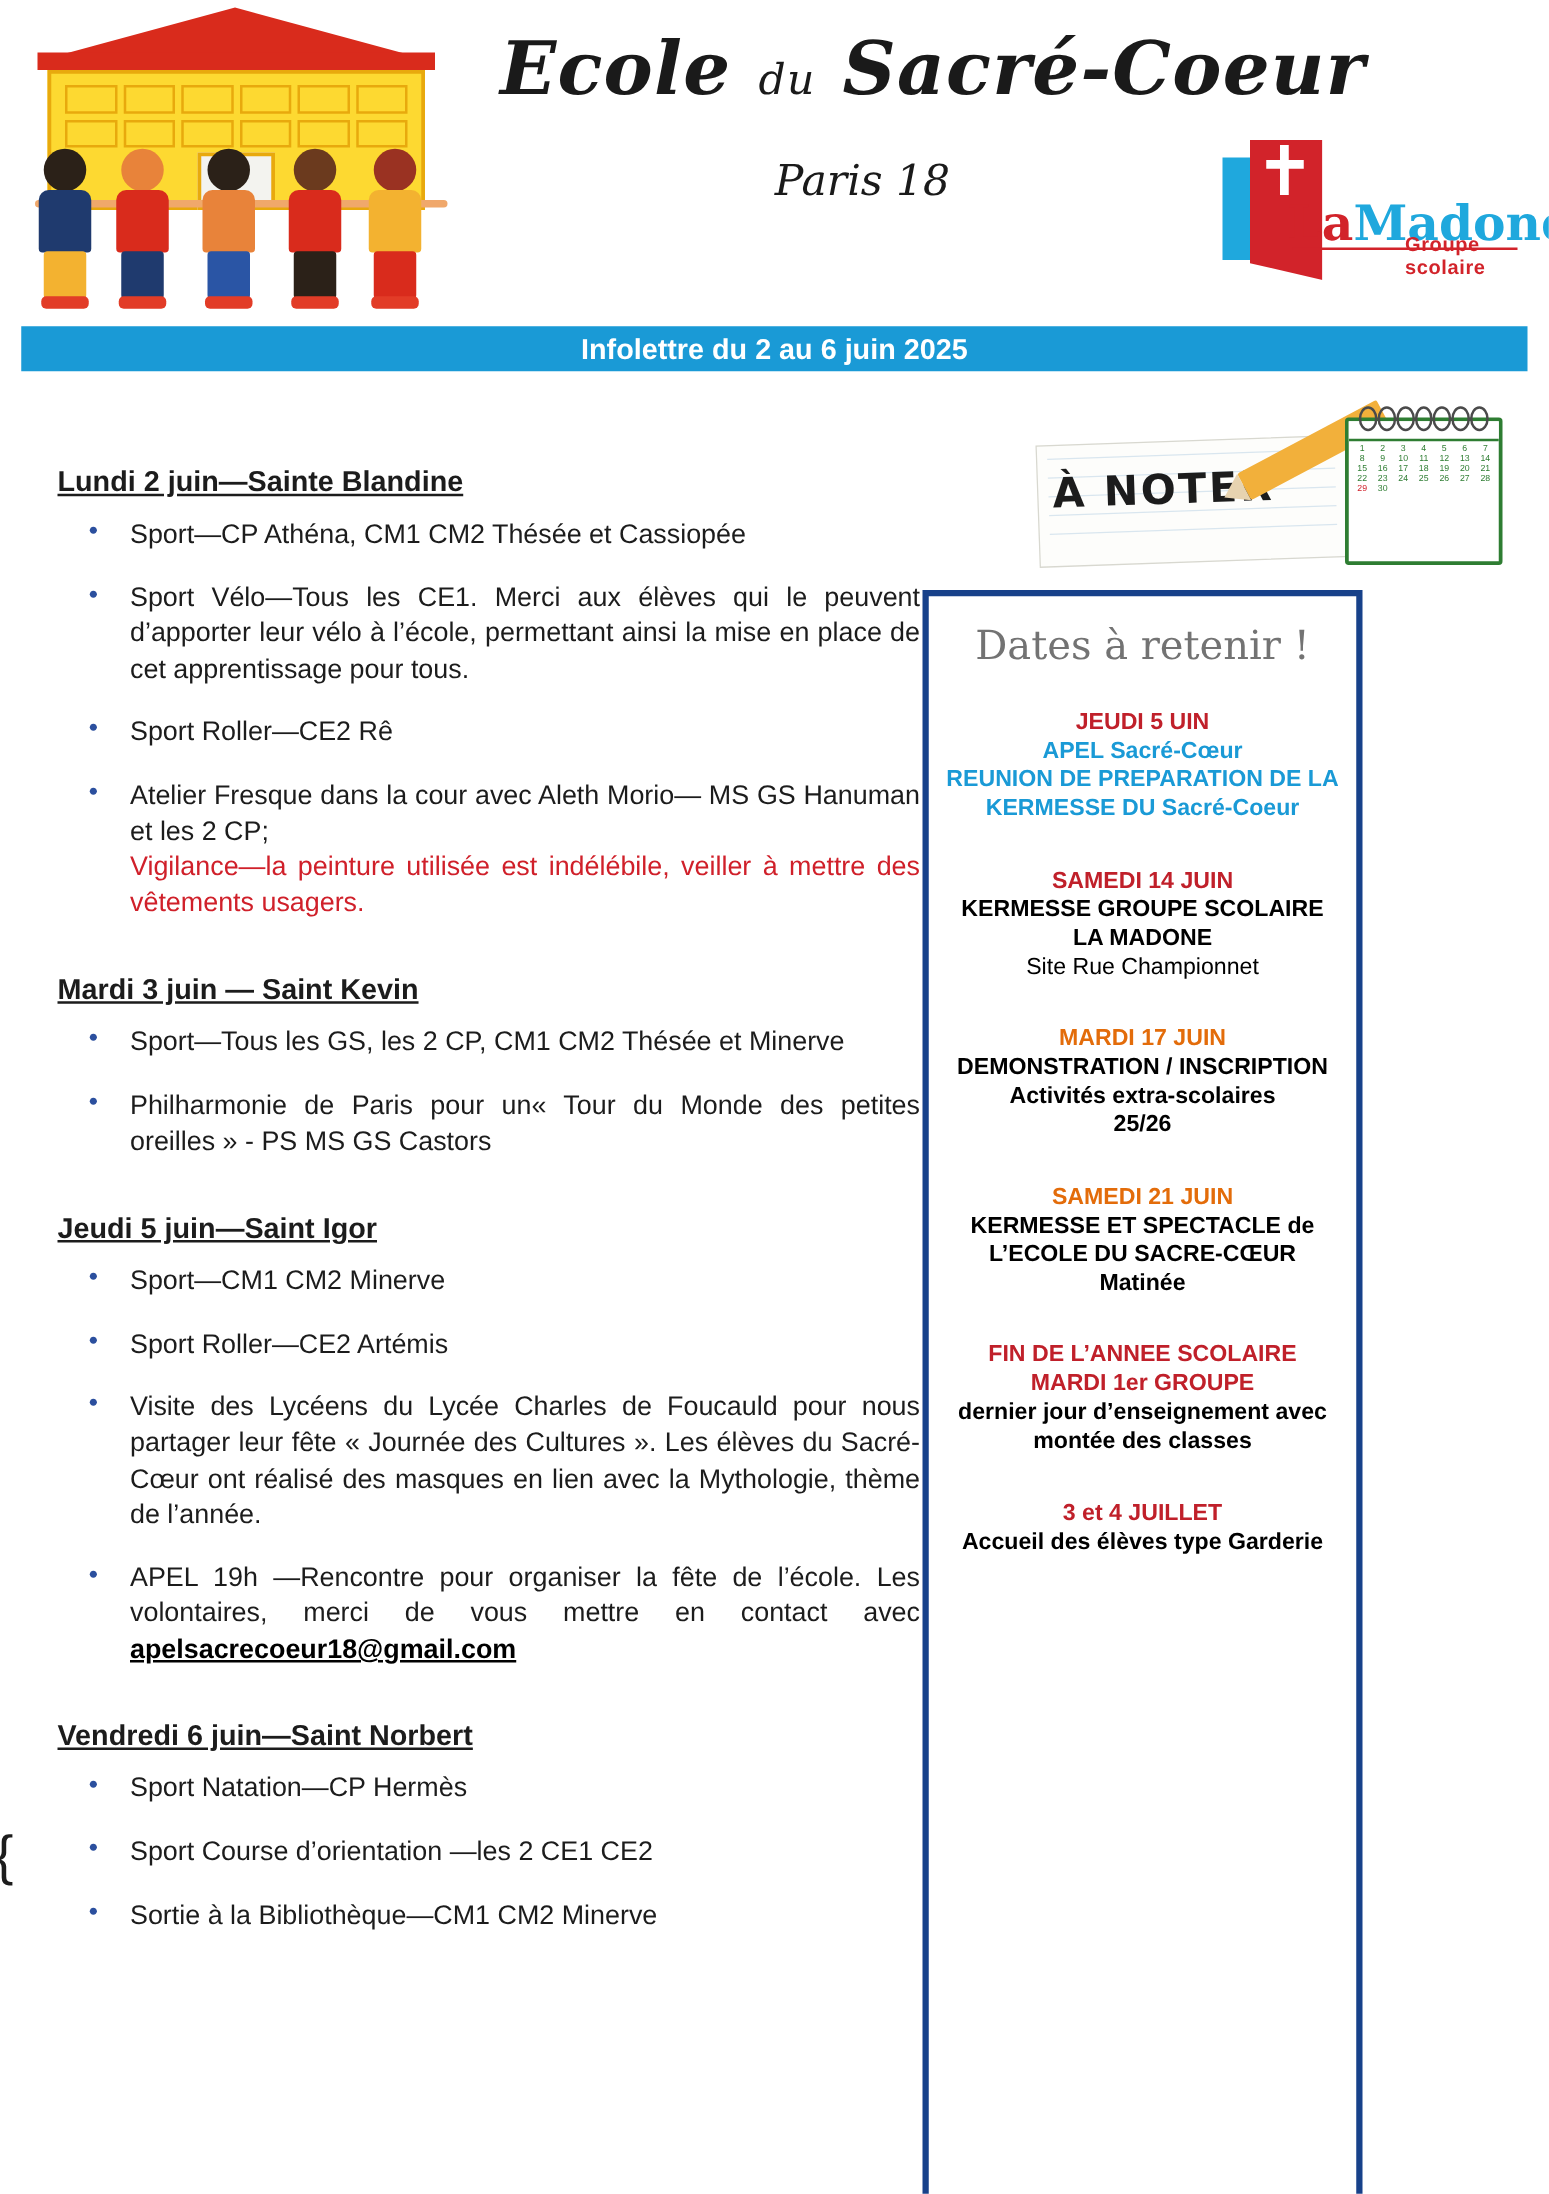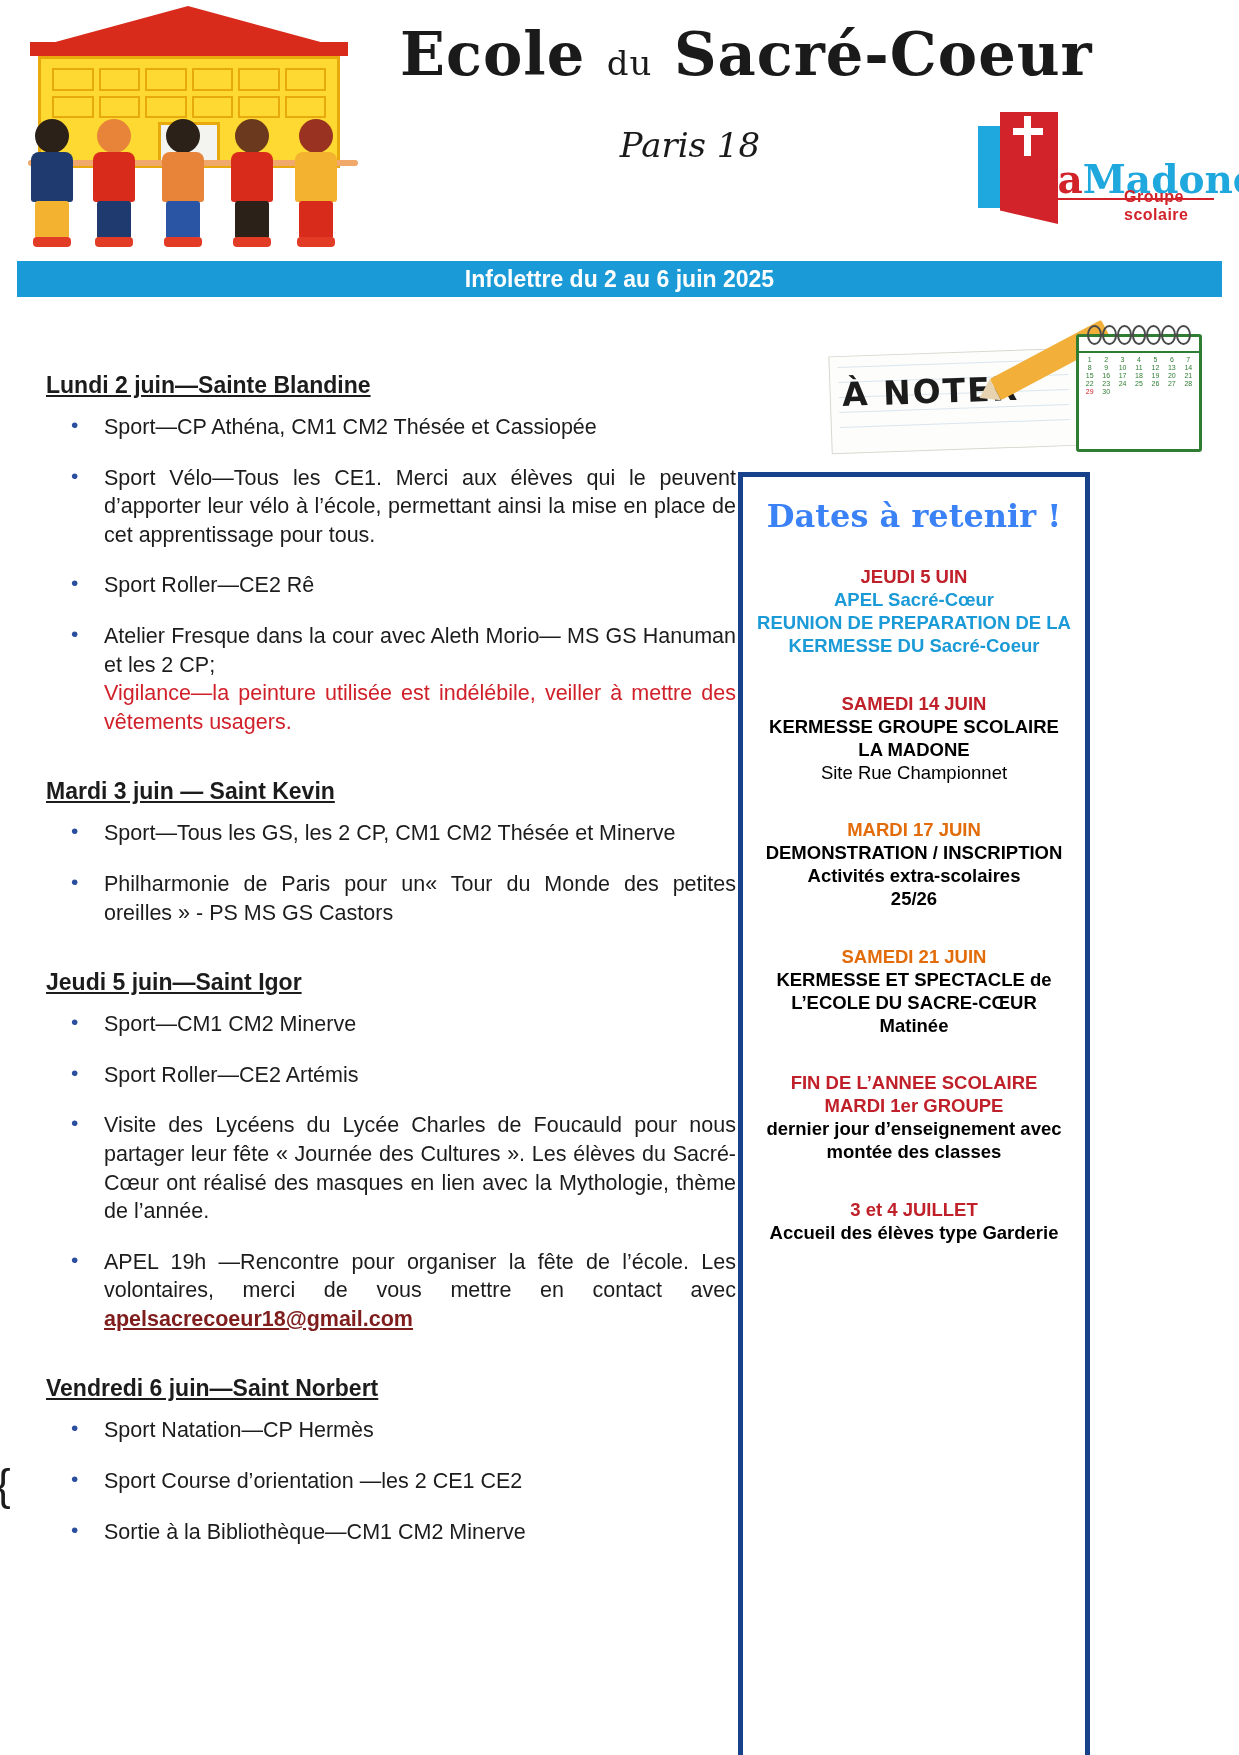--- a/index.html
+++ b/index.html
@@ -154,20 +154,21 @@
 
   .title-block {
     position: absolute;
     left: 400px;
     top: 20px;
     width: 580px;
     text-align: center;
   }
   .school-title {
     font-family: "DejaVu Serif", serif;
+    font-style: italic;
     font-size: 59px;
     font-weight: bold;
     letter-spacing: 1px;
     color: #1a1a1a;
     white-space: nowrap;
     text-align: right;
   }
   .school-title .small {
     font-size: 34px;
     font-weight: normal;
@@ -308,21 +309,21 @@
     content: "\2022";
     position: absolute;
     left: 25px;
     top: -2px;
     font-size: 21px;
     color: #2b4f9e;
   }
   li .red { color: #d0202a; display: block; }
   li.blue, li.blue::before { color: #1a9ad6; }
   li.blue a {
-    color: #7f1d1d;
+    color: #000000;
     text-decoration: underline;
     font-weight: bold;
   }
 
   
   .anoter {
     position: absolute;
     left: 830px;
     top: 30px;
     width: 380px;
@@ -434,22 +435,22 @@
     height: 1294px;
     border: 5px solid #17418a;
     background: #ffffff;
     box-sizing: border-box;
     padding: 14px 10px;
     text-align: center;
   }
   .dates-title {
     font-family: "DejaVu Serif", serif;
     font-size: 32px;
-    font-weight: bold;
-    color: #3b82f6;
+    font-weight: normal;
+    color: #737373;
     margin: 6px 0 30px 0;
   }
   .date-entry { margin-bottom: 34px; }
   .date-entry .line {
     font-size: 18.5px;
     font-weight: bold;
     line-height: 1.25;
   }
   .date-entry .line.normal { font-weight: normal; }
   .c-orange { color: #e36c0a; }

